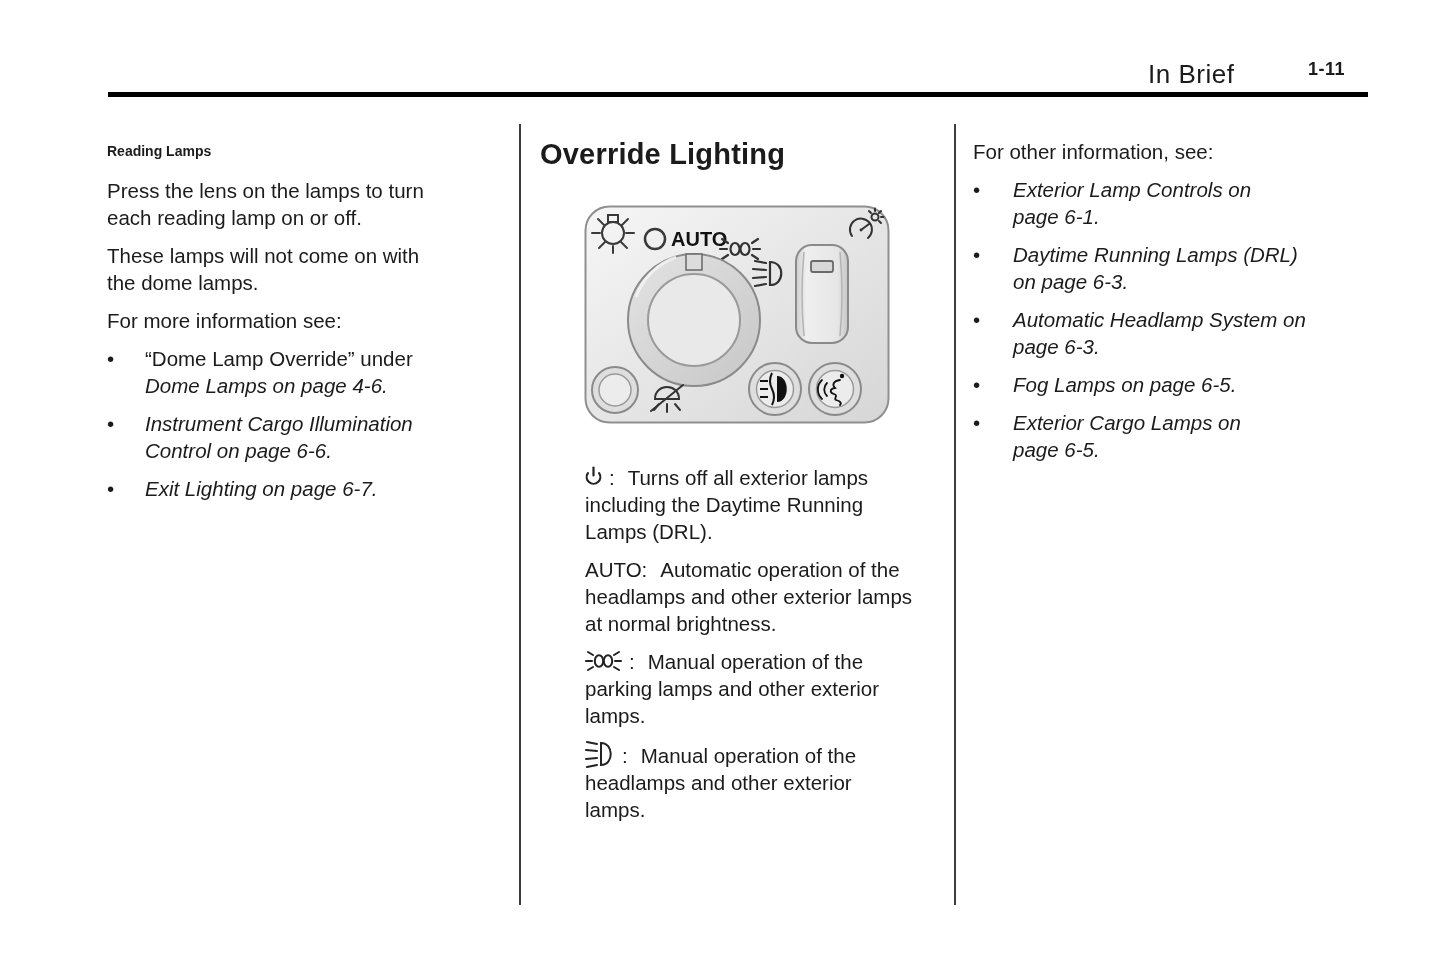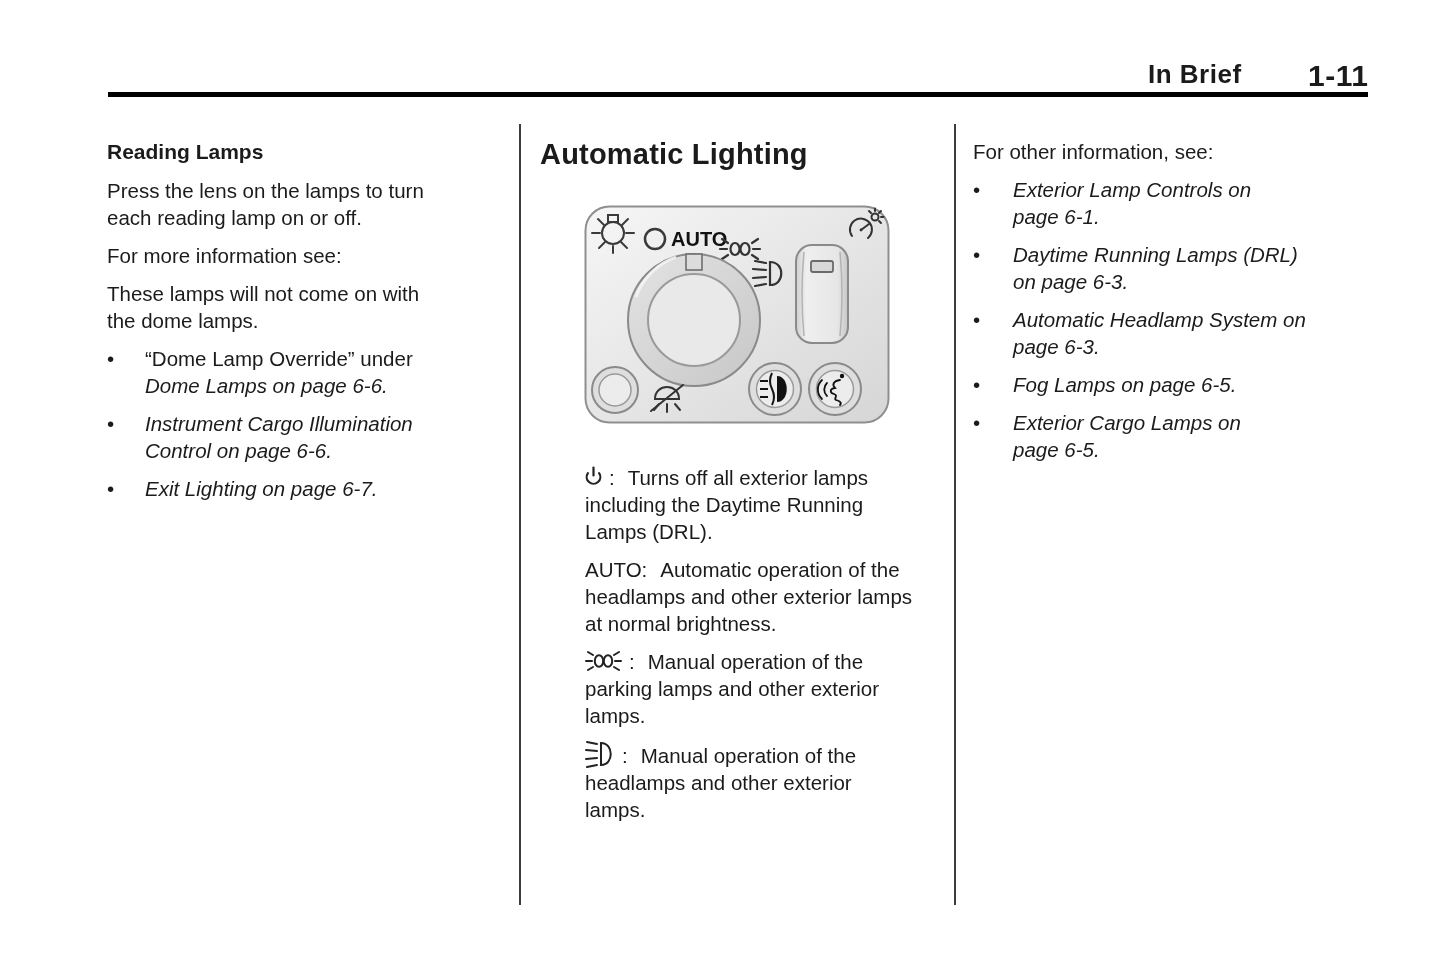--- a/index.html
+++ b/index.html
@@ -1,33 +1,33 @@
 <!DOCTYPE html>
 <html><head>
 <meta charset="utf-8">
 <style>
   * { margin:0; padding:0; box-sizing:border-box; }
   html,body { background:#ffffff; }
   body {
     width:1445px; height:965px; position:relative; overflow:hidden;
     font-family:"Liberation Sans", sans-serif; color:#1b1b1b;
   }
-  .hdr-section { position:absolute; top:59px; left:1148px; font-size:26px; font-weight:bold; letter-spacing:.5px; }
-  .hdr-page    { position:absolute; top:59px; left:1308px; font-size:30px; font-weight:bold; letter-spacing:.5px; }
+  .hdr-section { position:absolute; top:59px; left:1148px; font-size:26px; font-weight:normal; letter-spacing:.5px; }
+  .hdr-page    { position:absolute; top:59px; left:1308px; font-size:18px; font-weight:bold; letter-spacing:.5px; }
   .hdr-rule    { position:absolute; left:108px; top:92px; width:1260px; height:5px; background:#000; }
 
   .divider { position:absolute; top:124px; height:781px; width:2px; background:#3d3d3d; }
   .div-1 { left:519px; } .div-2 { left:954px; }
 
   .col { position:absolute; top:138px; font-size:20.5px; line-height:27px; }
   .col-left  { left:107px; width:398px; }
   .col-mid   { left:540px; width:402px; }
   .col-right { left:973px; width:400px; }
 
-  .h-small { font-size:21px; font-weight:bold; line-height:27px; margin-bottom:12px; }
+  .h-small { font-size:14px; font-weight:bold; line-height:27px; margin-bottom:12px; }
   .h-big   { font-size:29px; font-weight:bold; line-height:32px; letter-spacing:.2px; }
 
   .para { margin-bottom:11px; }
   .bullet-row { display:flex; margin-bottom:11px; }
   .bullet-marker { flex:0 0 38px; }
   .col-right .bullet-marker { flex:0 0 40px; }
   .it { font-style:italic; }
 
   .panel-svg { display:block; margin:35px 0 0 44px; }
 
@@ -49,50 +49,50 @@
 
 <div class="divider div-1"></div>
 <div class="divider div-2"></div>
 
 <div class="col col-left">
   <div class="h-small">Reading Lamps</div>
   <div class="para">
     <div>Press the lens on the lamps to turn</div>
     <div>each reading lamp on or off.</div>
   </div>
-  <div class="para">For more information see:</div>
   <div class="para">
     <div>These lamps will not come on with</div>
     <div>the dome lamps.</div>
   </div>
+  <div class="para">For more information see:</div>
 
   <div class="bullet-row">
     <span class="bullet-marker">•</span>
     <span>
       <div>“Dome Lamp Override” under</div>
-      <div class="it">Dome Lamps on page 6-6.</div>
+      <div class="it">Dome Lamps on page 4-6.</div>
     </span>
   </div>
   <div class="bullet-row">
     <span class="bullet-marker">•</span>
     <span class="it">
       <div>Instrument Cargo Illumination</div>
       <div>Control on page 6-6.</div>
     </span>
   </div>
   <div class="bullet-row">
     <span class="bullet-marker">•</span>
     <span class="it">
       <div>Exit Lighting on page 6-7.</div>
     </span>
   </div>
 </div>
 
 <div class="col col-mid">
-  <div class="h-big">Automatic Lighting</div>
+  <div class="h-big">Override Lighting</div>
 
   <svg class="panel-svg" width="306" height="219" viewBox="0 0 306 219">
     <defs>
       <linearGradient id="gPanel" x1="0" y1="0" x2="1" y2="1">
         <stop offset="0" stop-color="#f6f6f6"></stop>
           <stop offset="1" stop-color="#d6d6d6"></stop>
       </linearGradient>
       <linearGradient id="gKnob" x1="0" y1="0" x2="1" y2="1">
         <stop offset="0" stop-color="#e3e3e3"></stop>
           <stop offset="1" stop-color="#c7c7c7"></stop>

